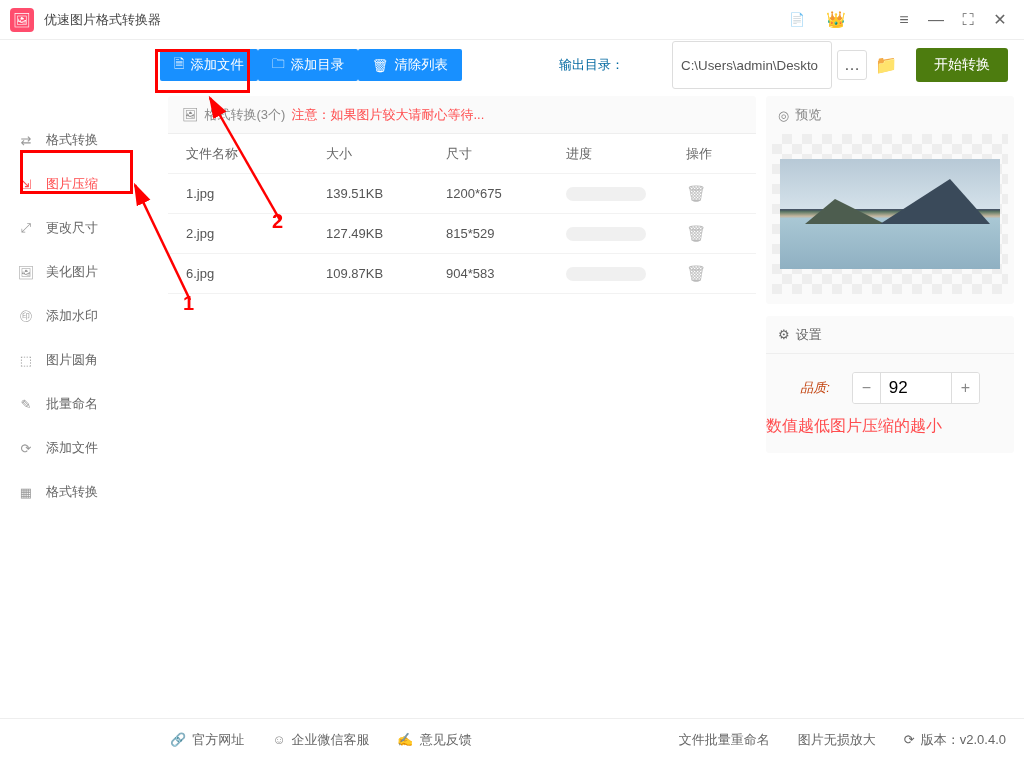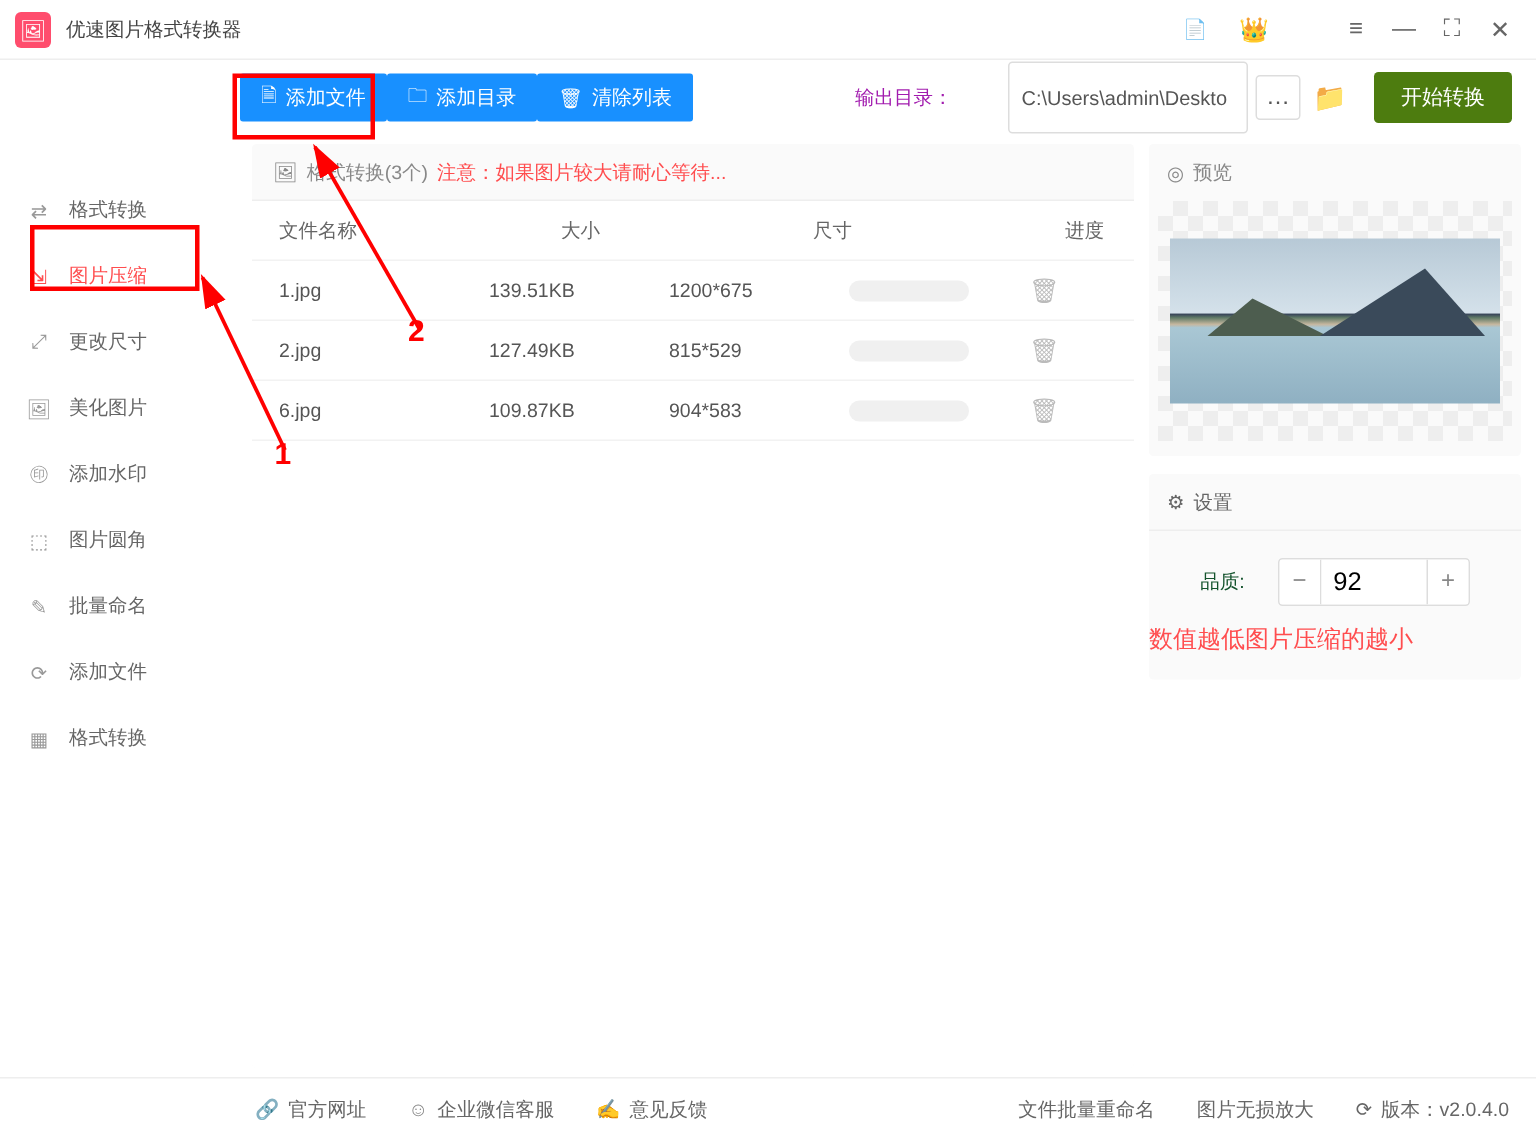--- a/index.html
+++ b/index.html
@@ -15,21 +15,21 @@
 .vip-badge { border-radius: 12px; padding: 2px 8px; display: flex; align-items: center; margin: 0 10px; }
 
 
 .toolbar { height: 50px; display: flex; align-items: center; padding: 0 16px 0 160px; }
 .btn-group { display: flex; }
 .btn-primary { background: #1890ff; color: #fff; border: none; height: 32px; padding: 0 14px; display: flex; align-items: center; cursor: pointer; border-radius: 2px; }
 .btn-primary .ico { margin-right: 6px; font-size: 13px; }
 .btn-start { background: #4d7c0f; color: #fff; border: none; height: 34px; padding: 0 18px; border-radius: 3px; cursor: pointer; font-size: 14px; }
 .toolbar .spacer { flex: 1; }
 .out-dir { display: flex; align-items: center; margin-right: 14px; }
-.out-dir label { color: #a21caf; margin-right: 13px; }
+.out-dir label { color: #0369a1; margin-right: 24px; }
 .out-dir input { border: 1px solid #ddd; height: 48px; width: 160px; padding: 0 8px; border-radius: 3px; color: #555; margin-left: 24px; }
 .dots-btn, .folder-btn { width: 30px; height: 30px; border: 1px solid #ddd; background: #fff; margin-left: 5px; cursor: pointer; border-radius: 3px; color: #555; font-size: 16px; display: flex; align-items: center; justify-content: center; }
 .folder-btn { border: none; background: transparent; font-size: 18px; }
 
 
 .main { display: flex; height: calc(760px - 40px - 50px - 42px); }
 
 
 .sidebar { width: 160px; padding-top: 28px; }
 .nav-item { display: flex; align-items: center; height: 44px; padding: 0 16px; color: #666; cursor: pointer; }
@@ -38,21 +38,21 @@
 .nav-item.active .ico { color: #ff4d4f; }
 
 
 .file-panel { flex: 1; background: #fafafa; border-radius: 3px; margin: 6px 8px; display: flex; flex-direction: column; overflow: hidden; }
 .file-info-bar { height: 38px; display: flex; align-items: center; padding: 0 14px; color: #888; border-bottom: 1px solid #eee; }
 .file-info-bar .ico { margin-right: 6px; }
 .file-info-bar .count {  }
 .file-info-bar .warn { color: #ff4d4f; margin-left: 6px; }
 .file-table { flex: 1; background: #fff; }
 .ft-header, .ft-row { display: grid; grid-template-columns: 140px 120px 120px 120px 60px; align-items: center; height: 40px; padding: 0 18px; border-bottom: 1px solid #f2f2f2; }
-.ft-header { color: #666; font-weight: 500; gap: 48px; }
+.ft-header { color: #666; font-weight: 500; }
 .ft-row { color: #555; font-size: 13px; }
 .progress-pill { width: 80px; height: 14px; background: #f0f0f0; border-radius: 7px; }
 .trash-btn { color: #bbb; cursor: pointer; font-size: 16px; background: none; border: none; }
 
 
 .right-panel { width: 260px; display: flex; flex-direction: column; padding: 6px 10px 6px 2px; }
 .preview-box { background: #fafafa; border-radius: 3px; padding-bottom: 10px; }
 .preview-head { height: 38px; display: flex; align-items: center; padding: 0 12px; color: #888; }
 .preview-head .ico { margin-right: 6px; }
 .checker { width: 236px; height: 160px; margin: 0 auto; background-image:
@@ -61,21 +61,21 @@
 .preview-img { width: 220px; height: 110px; background:
   linear-gradient(to bottom,#b7c9d6 0%,#d4e1ea 45%,#3a485a 46%,#5f7a66 48%,#c6b79f 52%,#a9c7d4 54%,#8fb0c2 100%);
   position: relative; overflow: hidden; }
 .mountain { position: absolute; right: 10px; top: 20px; width: 0; height: 0; border-left: 70px solid transparent; border-right: 40px solid transparent; border-bottom: 45px solid #3a4a5a; }
 .mountain2 { position: absolute; left: 25px; top: 40px; width: 0; height: 0; border-left: 30px solid transparent; border-right: 50px solid transparent; border-bottom: 25px solid #4d5d4f; }
 
 .settings-box { background: #fafafa; border-radius: 3px; margin-top: 12px; padding-bottom: 10px; }
 .settings-head { height: 38px; display: flex; align-items: center; padding: 0 12px; color: #666; border-bottom: 1px solid #eee; }
 .settings-head .ico { margin-right: 6px; }
 .quality-row { display: flex; align-items: center; justify-content: center; padding: 18px 12px 8px; }
-.quality-row label { color: #14532d; margin-right: 22px; }
+.quality-row label { color: #c2410c; margin-right: 22px; font-style: italic; }
 .stepper { display: flex; border: 1px solid #ddd; border-radius: 3px; overflow: hidden; }
 .step-btn { width: 28px; height: 30px; background: #fff; border: none; border-right: 1px solid #ddd; cursor: pointer; color: #888; font-size: 16px; }
 .step-btn:last-child { border-right: none; border-left: 1px solid #ddd; }
 .step-val { width: 70px; height: 30px; border: none; text-align: left; padding: 0 8px; font-size: 17px; }
 .hint { text-align: left; color: #ff4d4f; font-size: 16px; padding: 4px 0 6px; }
 
 
 .footer { height: 42px; border-top: 1px solid #eee; display: flex; align-items: center; padding: 0 18px 0 170px; color: #666; font-size: 13px; }
 .footer-item { display: flex; align-items: center; margin-right: 28px; cursor: pointer; }
 .footer-item .ico { margin-right: 6px; color: #888; }

